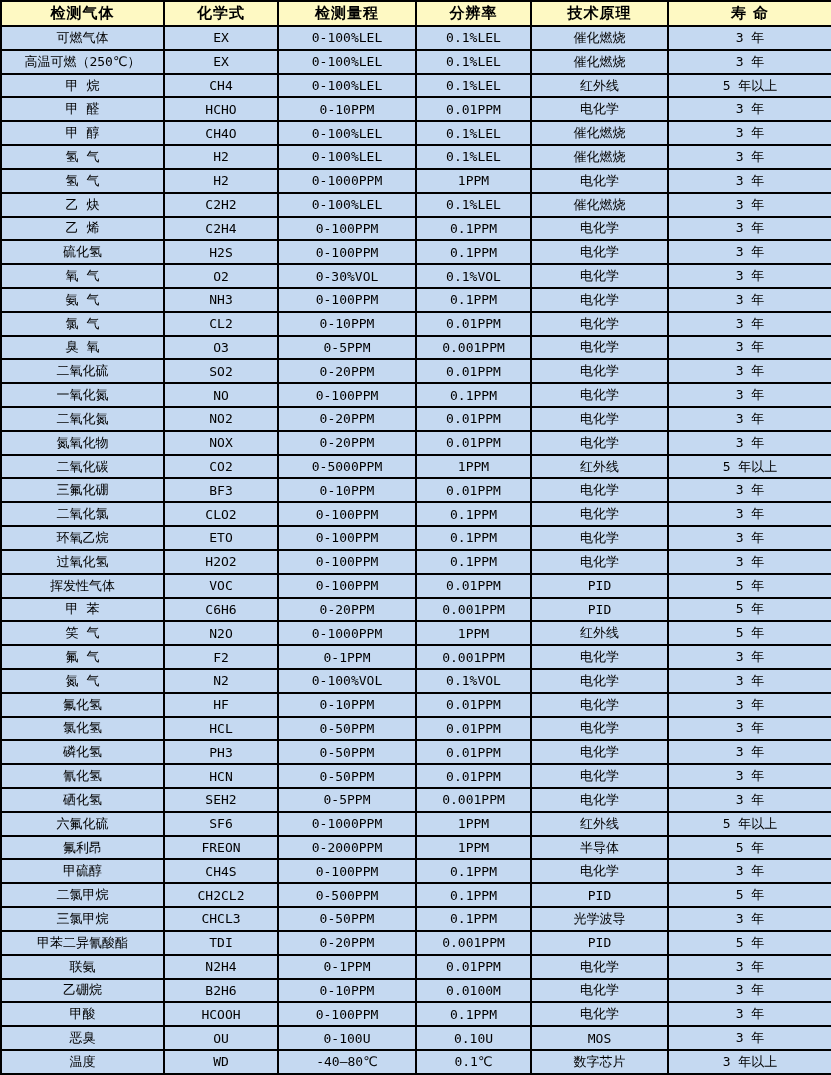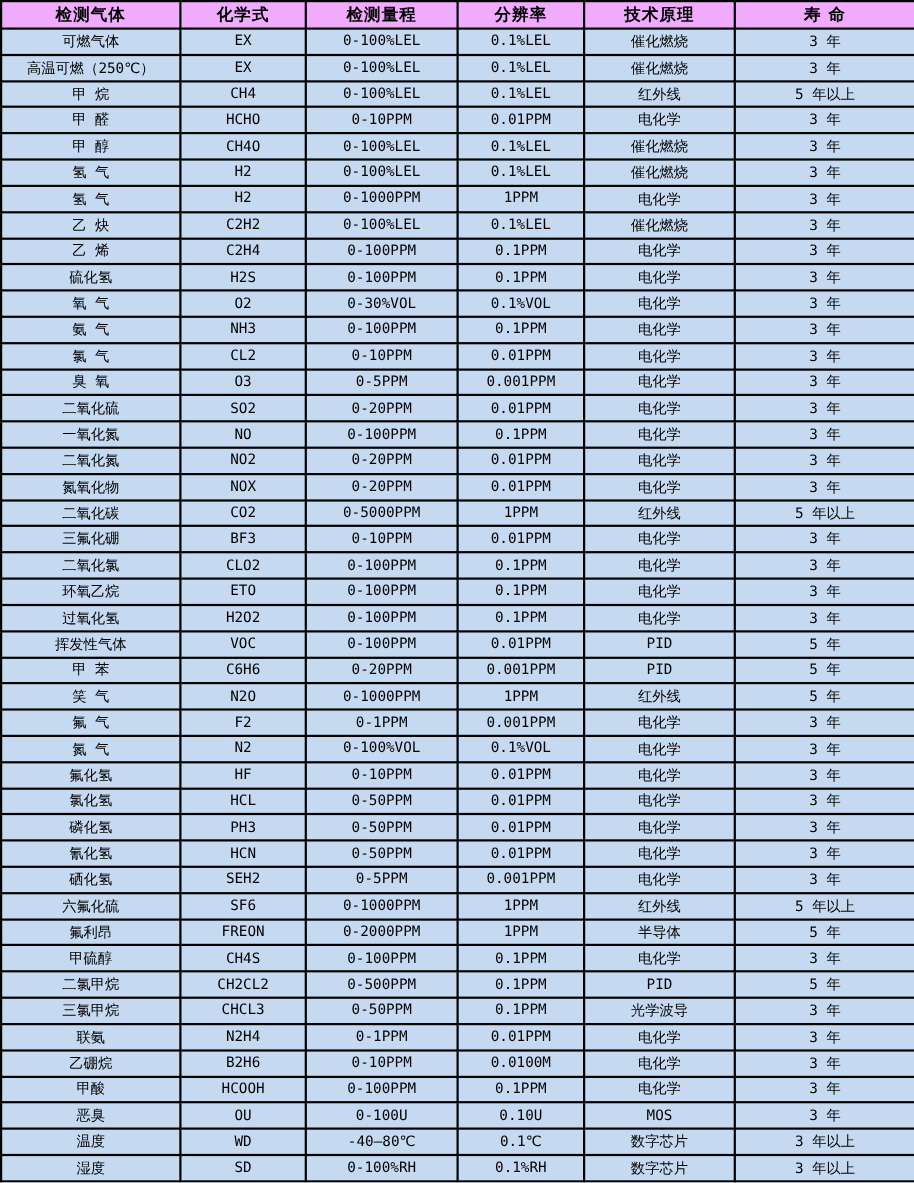--- a/index.html
+++ b/index.html
@@ -23,21 +23,21 @@
   table.gas-table td {
     border: 2px solid #000000;
     text-align: center;
     vertical-align: middle;
     padding: 0 2px;
     overflow: hidden;
     white-space: nowrap;
     color: #000000;
   }
   table.gas-table th {
-    background: #f0abfc;
+    background: #fef9c3;
     height: 23px;
     font-family: "DejaVu Sans", "Liberation Sans", sans-serif;
     font-weight: bold;
     font-size: 15px;
     letter-spacing: 1px;
   }
   table.gas-table td {
     background: #c5d9f1;
     font-family: "DejaVu Sans Mono", "DejaVu Sans", monospace;
     font-size: 13px;
@@ -371,20 +371,28 @@
         </tr>
         <tr>
           <td>三氯甲烷</td>
           <td>CHCL3</td>
           <td>0-50PPM</td>
           <td>0.1PPM</td>
           <td>光学波导</td>
           <td>3 年</td>
         </tr>
         <tr>
+          <td>甲苯二异氰酸酯</td>
+          <td>TDI</td>
+          <td>0-20PPM</td>
+          <td>0.001PPM</td>
+          <td>PID</td>
+          <td>5 年</td>
+        </tr>
+        <tr>
           <td>联氨</td>
           <td>N2H4</td>
           <td>0-1PPM</td>
           <td>0.01PPM</td>
           <td>电化学</td>
           <td>3 年</td>
         </tr>
         <tr>
           <td>乙硼烷</td>
           <td>B2H6</td>
@@ -410,23 +418,15 @@
           <td>3 年</td>
         </tr>
         <tr>
           <td>温度</td>
           <td>WD</td>
           <td>-40—80℃</td>
           <td>0.1℃</td>
           <td>数字芯片</td>
           <td>3 年以上</td>
         </tr>
-        <tr>
-          <td>湿度</td>
-          <td>SD</td>
-          <td>0-100%RH</td>
-          <td>0.1%RH</td>
-          <td>数字芯片</td>
-          <td>3 年以上</td>
-        </tr>
       </tbody>
   </table>
 </div>
 
 </body></html>

